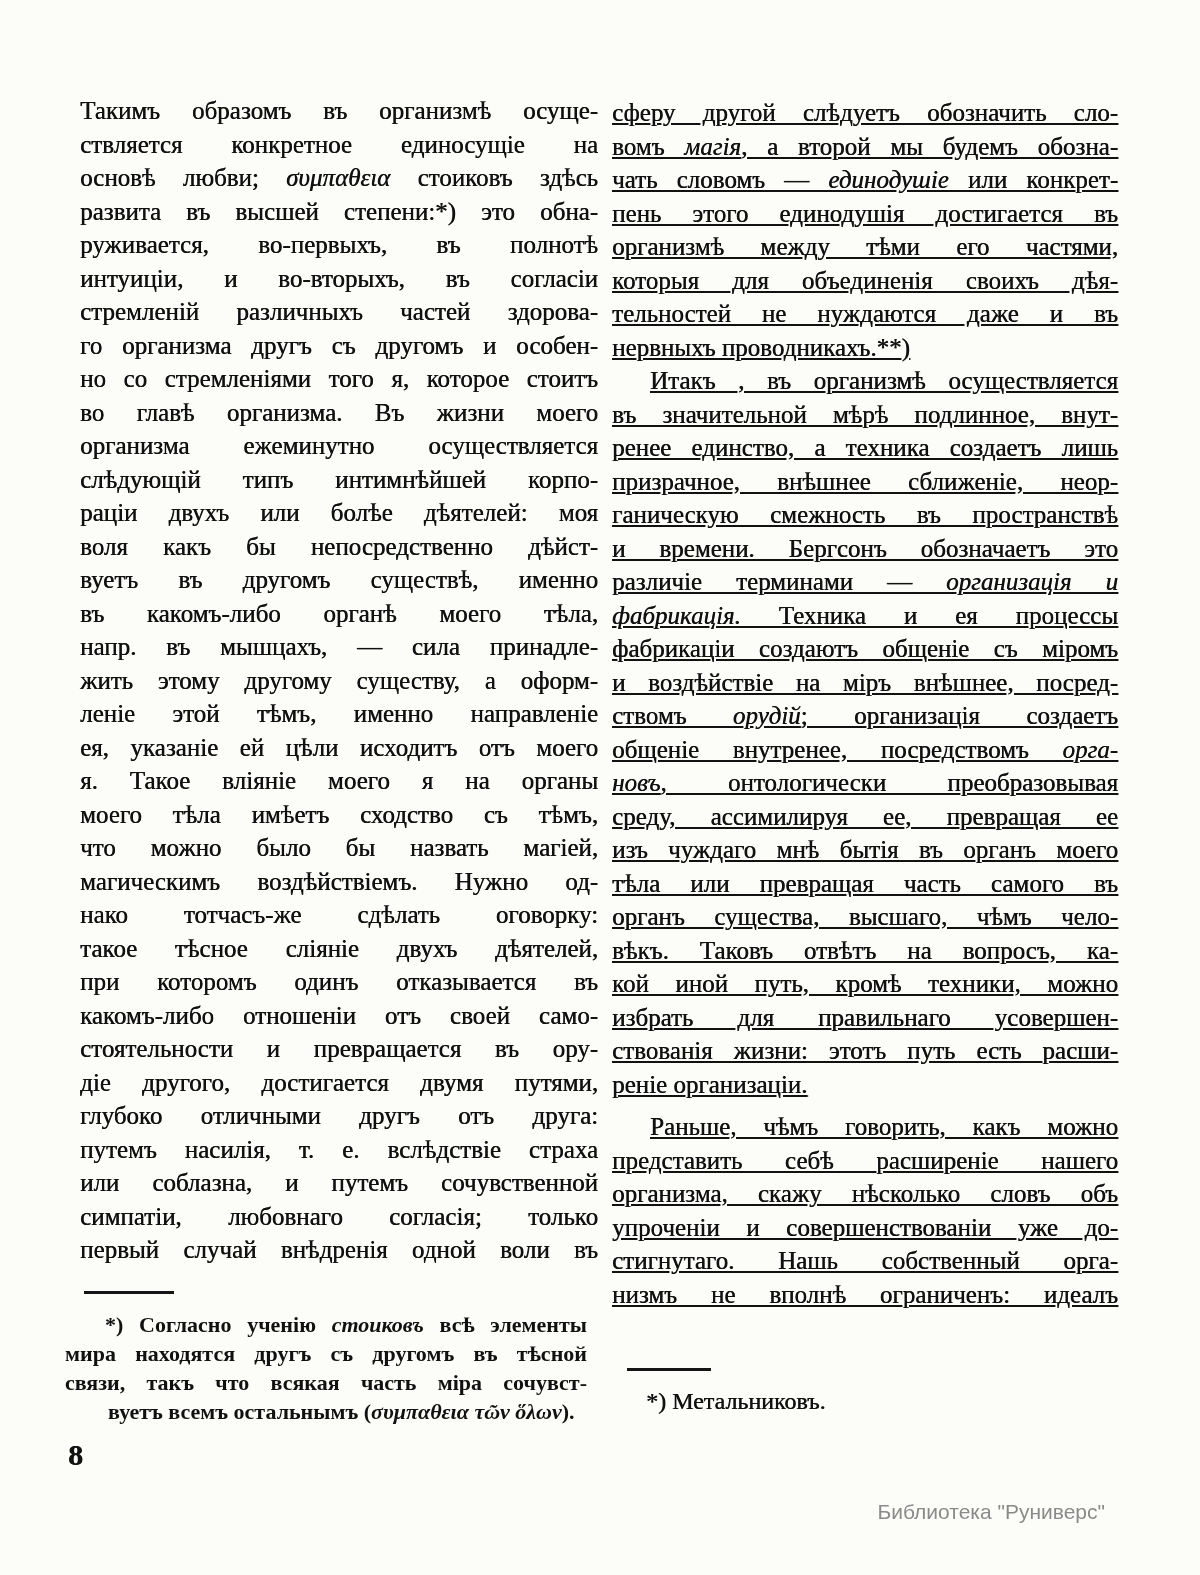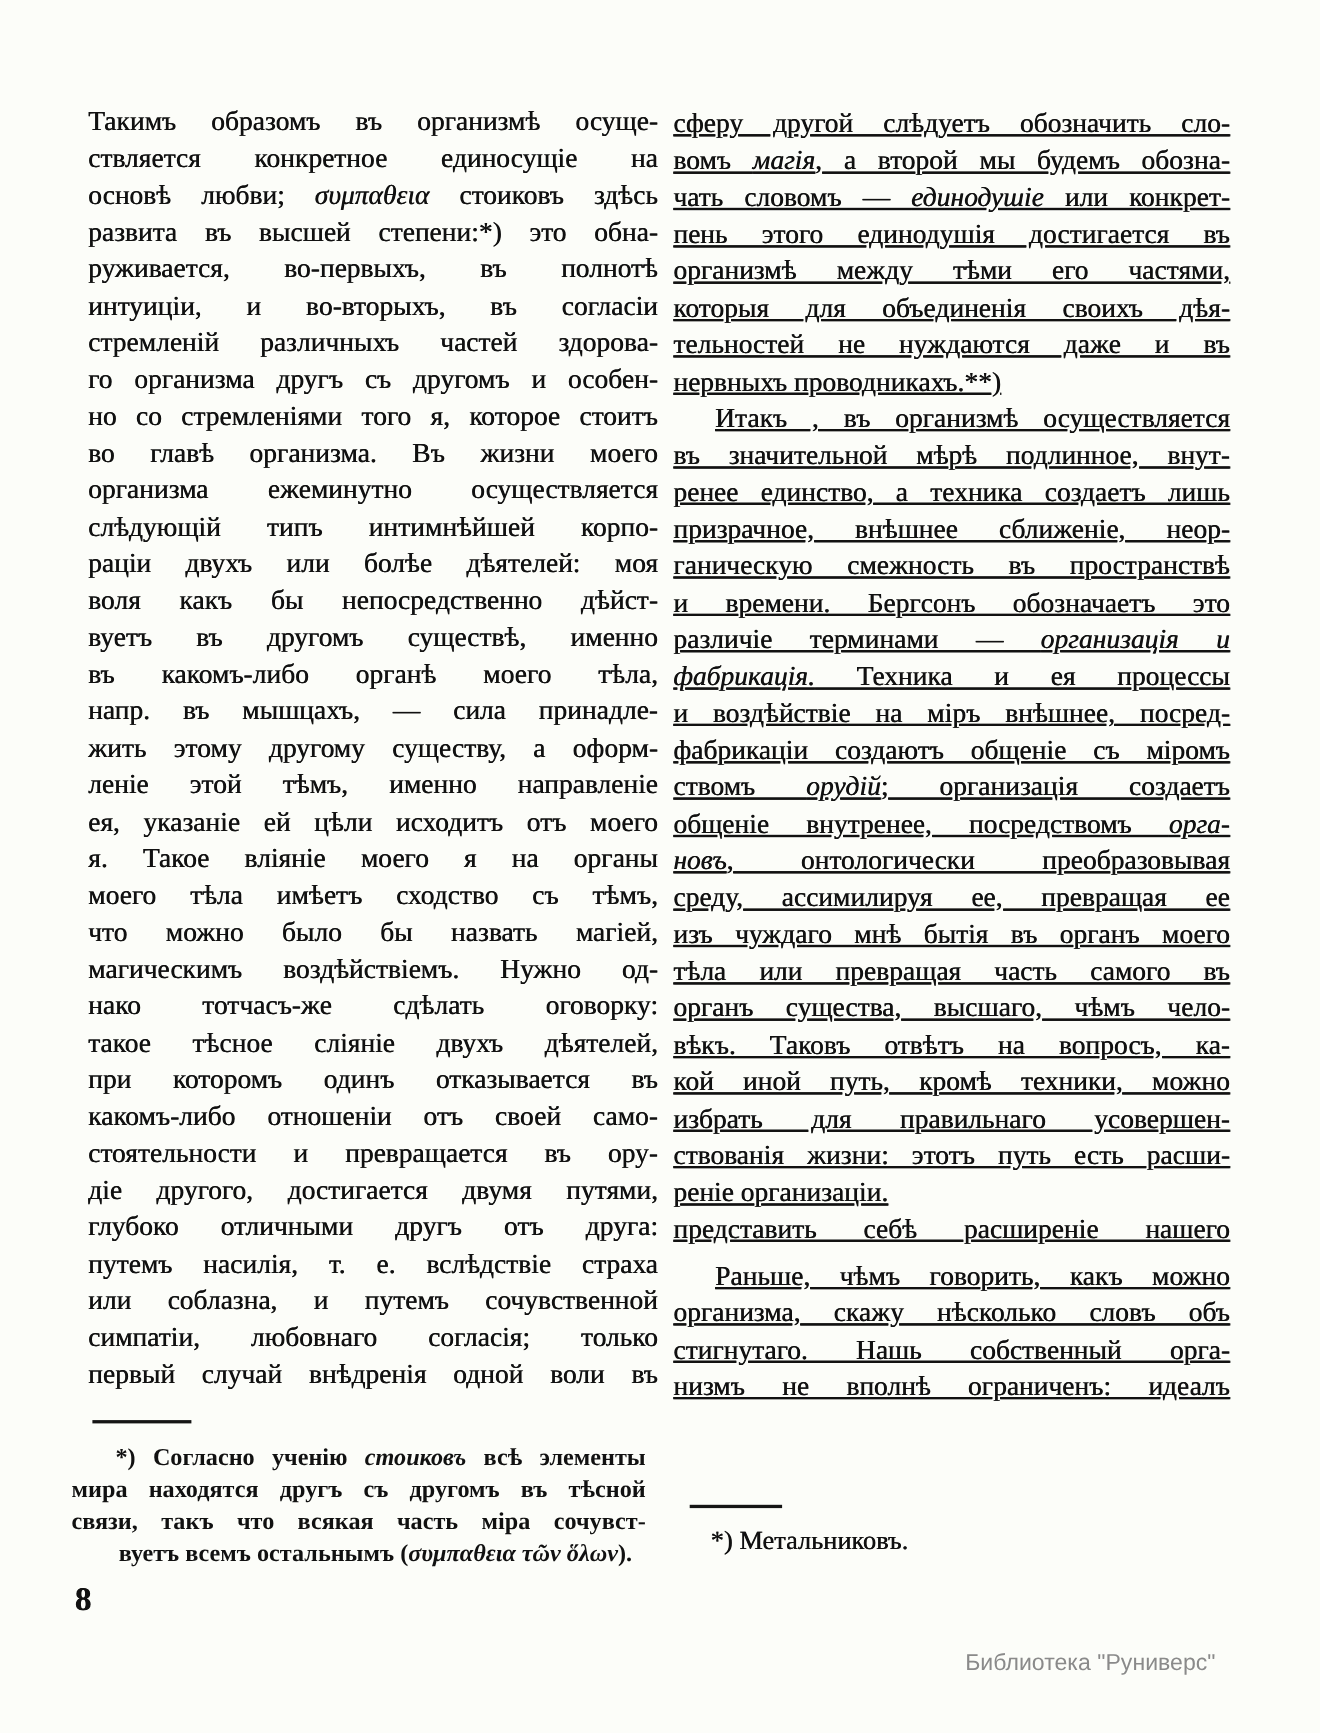--- a/index.html
+++ b/index.html
@@ -119,37 +119,38 @@
       <div class="line"><span>тельностей не нуждаются даже и въ</span></div>
       <div class="line end"><span>нервныхъ проводникахъ.**)</span></div>
       <div class="line indent"><span>Итакъ , въ организмѣ осуществляется</span></div>
       <div class="line"><span>въ значительной мѣрѣ подлинное, внут-</span></div>
       <div class="line"><span>ренее единство, а техника создаетъ лишь</span></div>
       <div class="line"><span>призрачное, внѣшнее сближеніе, неор-</span></div>
       <div class="line"><span>ганическую смежность въ пространствѣ</span></div>
       <div class="line"><span>и времени. Бергсонъ обозначаетъ это</span></div>
       <div class="line"><span>различіе терминами — </span><span class="it">организація и</span></div>
       <div class="line"><span class="it">фабрикація.</span><span> Техника и ея процессы</span></div>
+      <div class="line"><span>фабрикаціи создаютъ общеніе съ міромъ</span></div>
       <div class="line"><span>и воздѣйствіе на міръ внѣшнее, посред-</span></div>
-      <div class="line"><span>фабрикаціи создаютъ общеніе съ міромъ</span></div>
       <div class="line"><span>ствомъ </span><span class="it">орудій</span><span>; организація создаетъ</span></div>
       <div class="line"><span>общеніе внутренее, посредствомъ </span><span class="it">орга-</span></div>
       <div class="line"><span class="it">новъ</span><span>, онтологически преобразовывая</span></div>
       <div class="line"><span>среду, ассимилируя ее, превращая ее</span></div>
       <div class="line"><span>изъ чуждаго мнѣ бытія въ органъ моего</span></div>
       <div class="line"><span>тѣла или превращая часть самого въ</span></div>
       <div class="line"><span>органъ существа, высшаго, чѣмъ чело-</span></div>
       <div class="line"><span>вѣкъ. Таковъ отвѣтъ на вопросъ, ка-</span></div>
       <div class="line"><span>кой иной путь, кромѣ техники, можно</span></div>
       <div class="line"><span>избрать для правильнаго усовершен-</span></div>
       <div class="line"><span>ствованія жизни: этотъ путь есть расши-</span></div>
       <div class="line end"><span>реніе организаціи.</span></div>
+      <div class="line indent gap"><span>Раньше, чѣмъ говорить, какъ можно</span></div>
       <div class="line"><span>представить себѣ расширеніе нашего</span></div>
-      <div class="line indent gap"><span>Раньше, чѣмъ говорить, какъ можно</span></div>
       <div class="line"><span>организма, скажу нѣсколько словъ объ</span></div>
+      <div class="line"><span>упроченіи и совершенствованіи уже до-</span></div>
       <div class="line"><span>стигнутаго. Нашь собственный орга-</span></div>
       <div class="line"><span>низмъ не вполнѣ ограниченъ: идеалъ</span></div>
     </div>
 
   <div class="rule rule-left"></div>
   <div class="footnote footnote-left" id="footnote-left">
       <div class="line indent"><span>*) Согласно ученію </span><span class="it">стоиковъ</span><span> всѣ элементы</span></div>
       <div class="line"><span>мира находятся другъ съ другомъ въ тѣсной</span></div>
       <div class="line"><span>связи, такъ что всякая часть міра сочувст-</span></div>
       <div class="line end"><span>вуетъ всемъ остальнымъ (</span><span class="it">συμπαθεια τῶν ὅλων</span><span>).</span></div>

